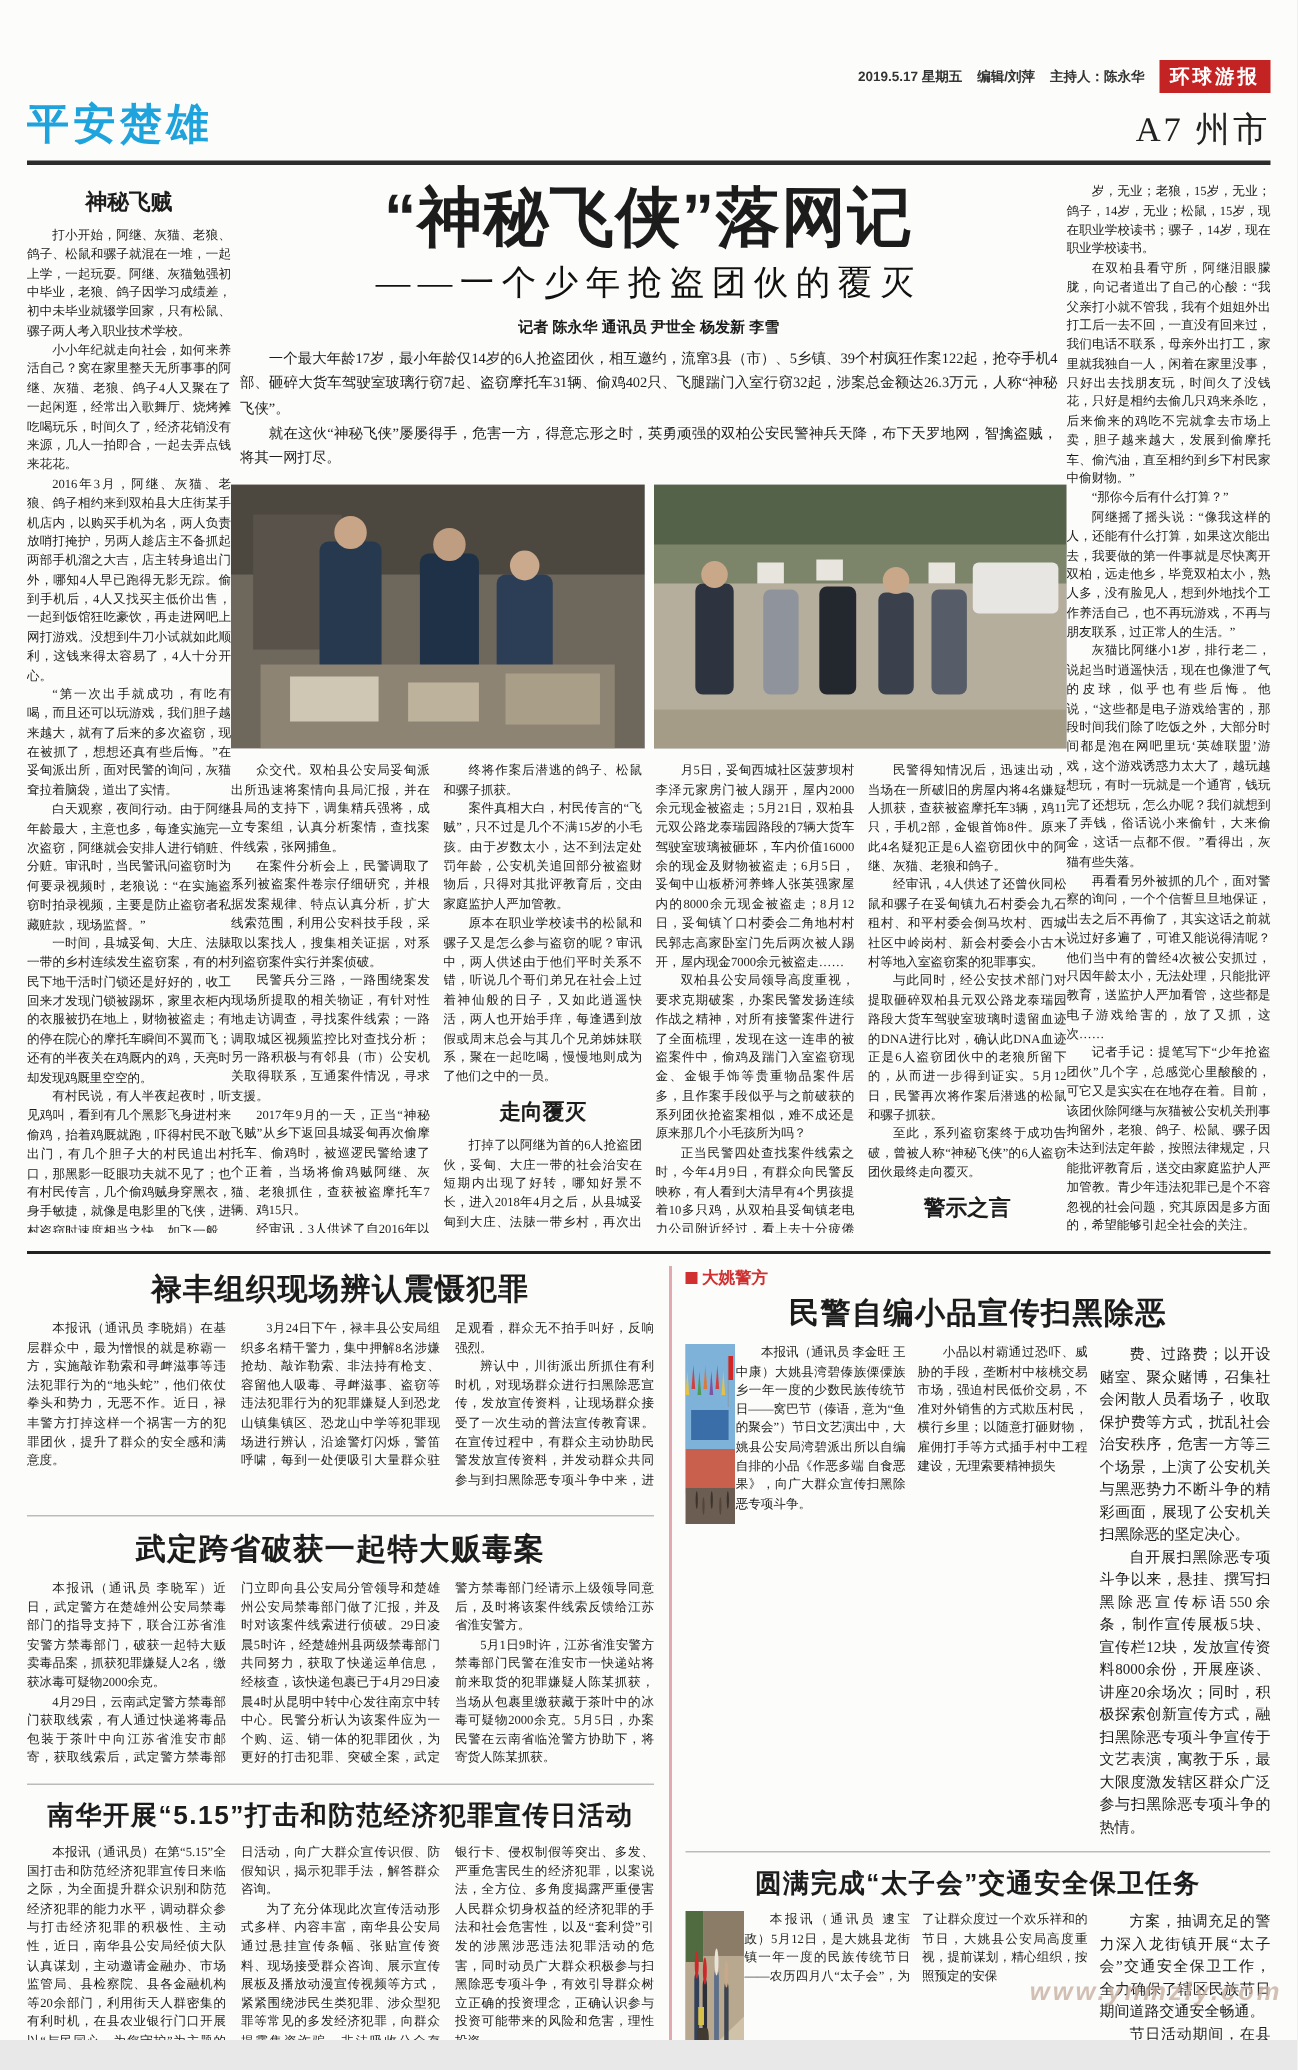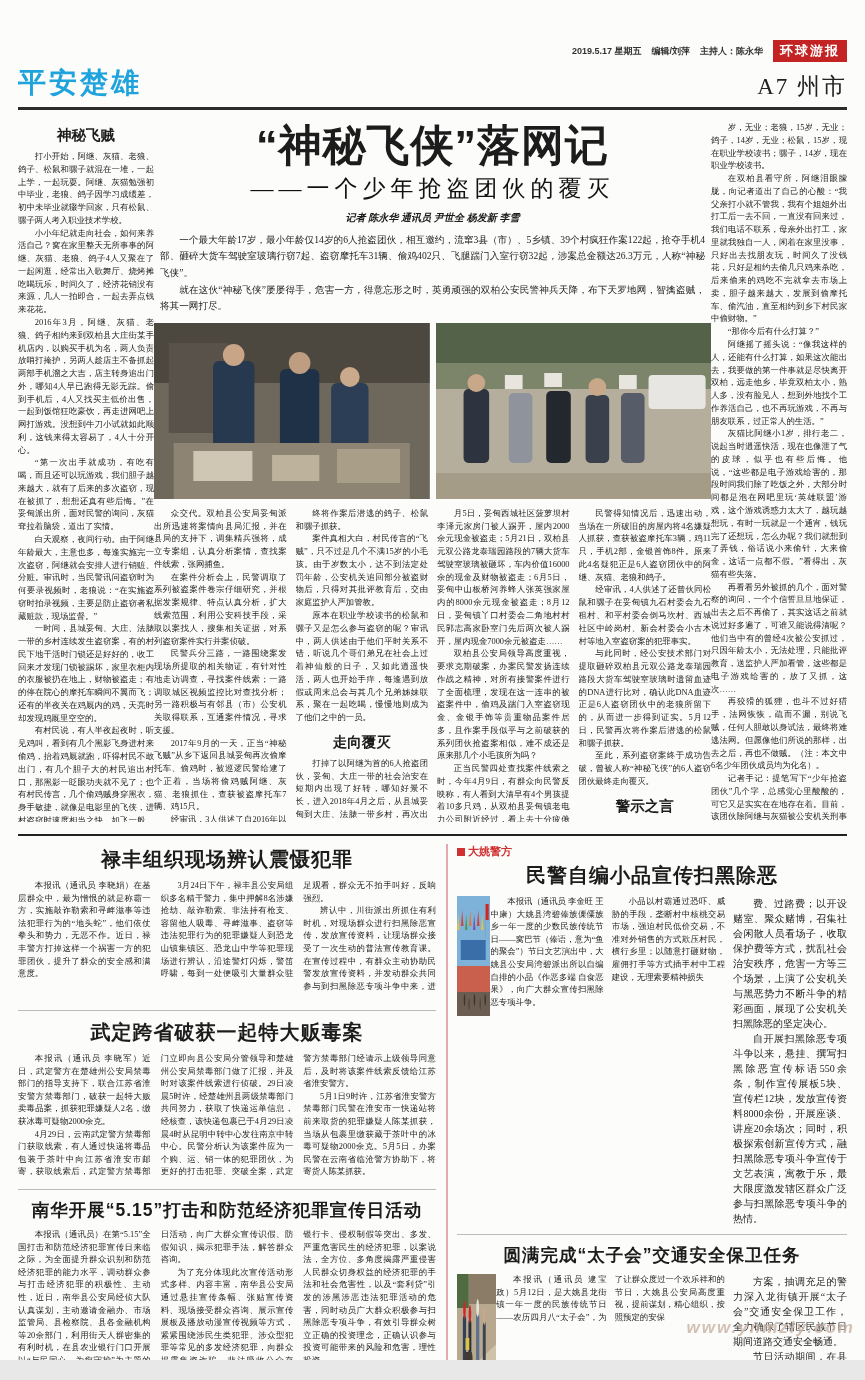--- a/index.html
+++ b/index.html
@@ -22,21 +22,21 @@
   .body-text{font-size:8.4px;line-height:1.52;text-align:justify;}
   .para{margin:0;text-indent:2em;}
   .sec-head{text-align:center;font-family:"Liberation Sans",sans-serif;font-weight:bold;
             font-size:14.5px;margin:6px 0 5px;}
   .sec-head.first{margin-top:2px;}
   .center-col{flex:1;display:flex;flex-direction:column;min-width:0;}
   .headline{font-family:"Liberation Sans",sans-serif;font-size:43px;font-weight:900;
             text-align:center;letter-spacing:1px;margin:0 0 4px;line-height:1.1;}
   .subhead{font-size:23px;text-align:center;letter-spacing:5px;margin:0 0 7px;color:#111;}
   .byline{font-family:"Liberation Sans",sans-serif;font-size:10px;font-weight:bold;
-          text-align:center;margin-bottom:7px;font-style:italic;}
+          text-align:center;margin-bottom:7px;}
   .lead{font-size:9.6px;line-height:1.68;text-align:justify;padding:0 6px;margin-bottom:8px;}
   .lead .para{margin-bottom:1px;}
   .photos{display:flex;gap:6px;height:176px;margin-bottom:9px;}
   .photo{flex:1;overflow:hidden;background:#999;}
   .photo svg{display:block;width:100%;height:100%;}
   .cols4{display:flex;gap:9px;flex:1;overflow:hidden;}
   .cols4>div{flex:1;overflow:hidden;}
   
   .bottom{display:flex;gap:10px;margin-top:12px;border-top:2px solid #222;padding-top:8px;height:540px;}
   .b-left{width:418px;flex:none;overflow:hidden;}
@@ -190,21 +190,20 @@
       </div>
 
       <div class="side-col body-text">
         <div>
             <p class="para">岁，无业；老狼，15岁，无业；鸽子，14岁，无业；松鼠，15岁，现在职业学校读书；骡子，14岁，现在职业学校读书。</p>
             <p class="para">在双柏县看守所，阿继泪眼朦胧，向记者道出了自己的心酸：“我父亲打小就不管我，我有个姐姐外出打工后一去不回，一直没有回来过，我们电话不联系，母亲外出打工，家里就我独自一人，闲着在家里没事，只好出去找朋友玩，时间久了没钱花，只好是相约去偷几只鸡来杀吃，后来偷来的鸡吃不完就拿去市场上卖，胆子越来越大，发展到偷摩托车、偷汽油，直至相约到乡下村民家中偷财物。”</p>
             <p class="para">“那你今后有什么打算？”</p>
             <p class="para">阿继摇了摇头说：“像我这样的人，还能有什么打算，如果这次能出去，我要做的第一件事就是尽快离开双柏，远走他乡，毕竟双柏太小，熟人多，没有脸见人，想到外地找个工作养活自己，也不再玩游戏，不再与朋友联系，过正常人的生活。”</p>
             <p class="para">灰猫比阿继小1岁，排行老二，说起当时逍遥快活，现在也像泄了气的皮球，似乎也有些后悔。他说，“这些都是电子游戏给害的，那段时间我们除了吃饭之外，大部分时间都是泡在网吧里玩‘英雄联盟’游戏，这个游戏诱惑力太大了，越玩越想玩，有时一玩就是一个通宵，钱玩完了还想玩，怎么办呢？我们就想到了弄钱，俗话说小来偷针，大来偷金，这话一点都不假。”看得出，灰猫有些失落。</p>
             <p class="para">再看看另外被抓的几个，面对警察的询问，一个个信誓旦旦地保证，出去之后不再偷了，其实这话之前就说过好多遍了，可谁又能说得清呢？他们当中有的曾经4次被公安抓过，只因年龄太小，无法处理，只能批评教育，送监护人严加看管，这些都是电子游戏给害的，放了又抓，这次……</p>
-            <p class="para">再狡猾的狐狸，也斗不过好猎手，法网恢恢，疏而不漏，别说飞贼，任何人胆敢以身试法，最终将难逃法网。但愿像他们所说的那样，出去之后，再也不做贼。（注：本文中6名少年团伙成员均为化名）。</p>
             <p class="para">记者手记：提笔写下“少年抢盗团伙”几个字，总感觉心里酸酸的，可它又是实实在在地存在着。目前，该团伙除阿继与灰猫被公安机关刑事拘留外，老狼、鸽子、松鼠、骡子因未达到法定年龄，按照法律规定，只能批评教育后，送交由家庭监护人严加管教。青少年违法犯罪已是个不容忽视的社会问题，究其原因是多方面的，希望能够引起全社会的关注。</p>
           </div>
       </div>
     </div>
 
     <div class="bottom">
 
       <div class="b-left">
         <div>
           <div class="b-title">禄丰组织现场辨认震慑犯罪</div>

